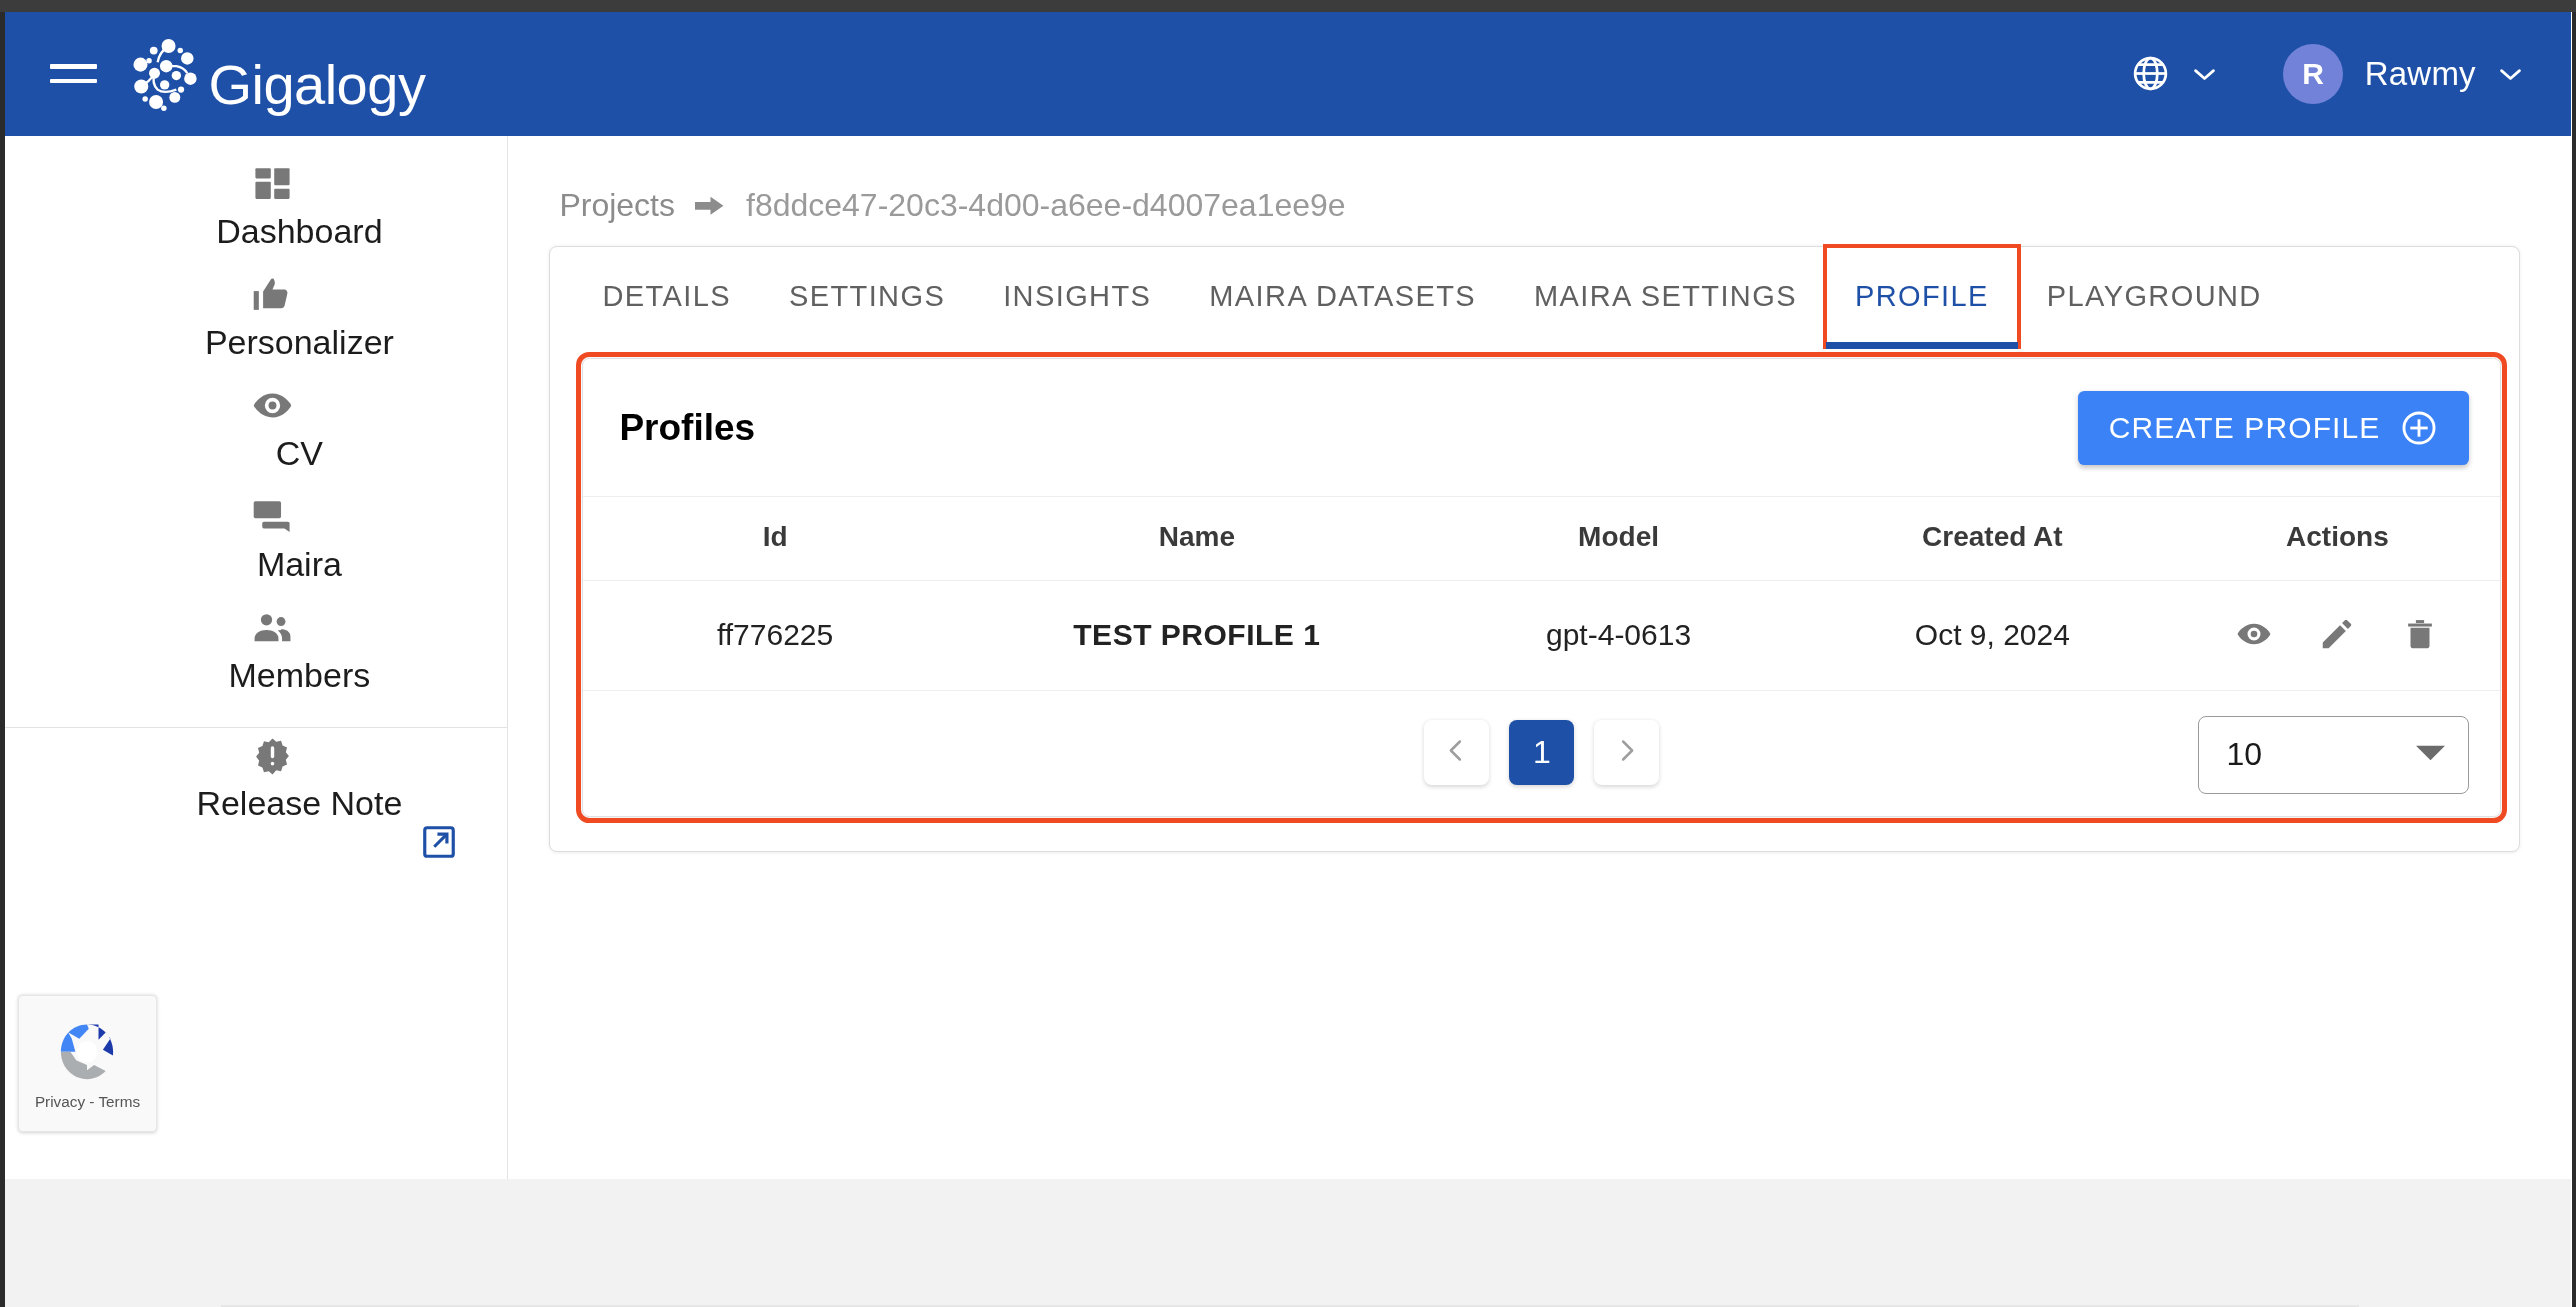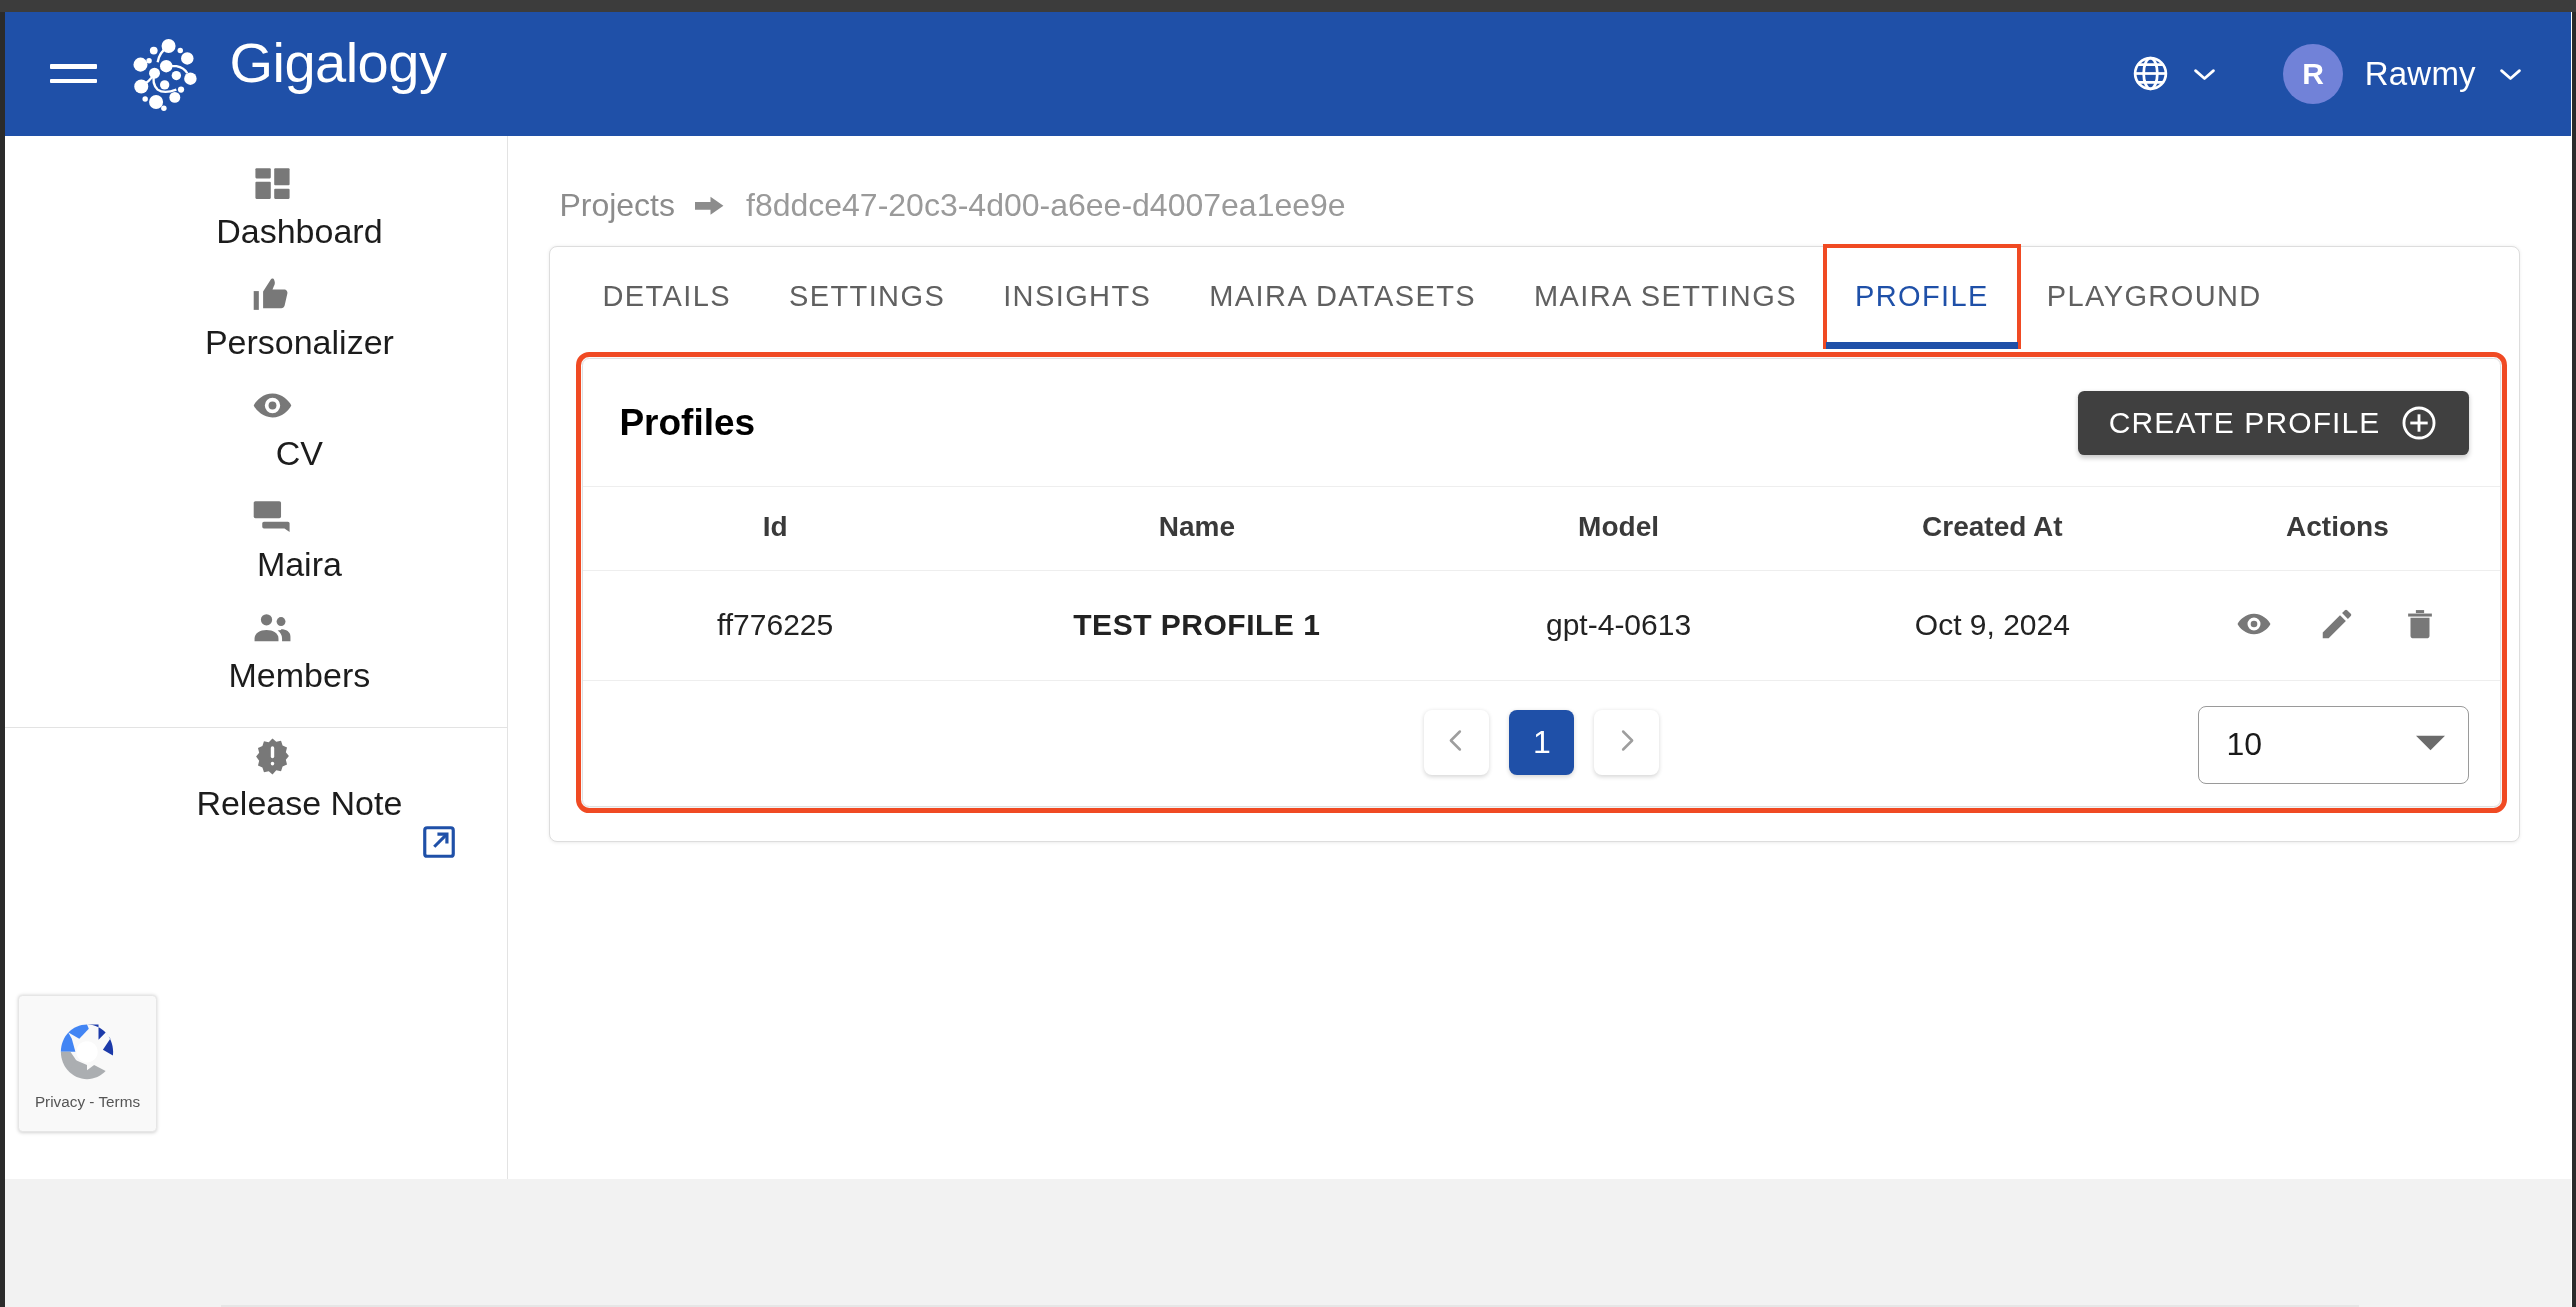--- a/index.html
+++ b/index.html
@@ -72,21 +72,21 @@
     gap: 10px;
     cursor: pointer;
     margin-right: 31px;
   }
   .hamburger span {
     display: block; height: 4.5px; width: 47px;
     background: #ffffff; border-radius: 0.9px;
   }
 
   .brand {
-    display: flex; align-items: flex-start; gap: 23px;
+    display: flex; align-items: flex-end; gap: 2px;
     cursor: pointer;
   }
   .brand-logo { width: 78px; height: 78px; display: block; }
   .brand-text {
     color: #ffffff;
     font-size: 56px;
     font-weight: 400;
     letter-spacing: -0.5px;
     line-height: 1;
   }
@@ -250,25 +250,25 @@
   .inner-head {
     display: flex; align-items: center; justify-content: space-between;
     padding: 32px 31px 31px 36px;
   }
   .inner-title {
     font-size: 37px;
     font-weight: 700;
     color: #000000;
   }
   .btn-primary {
-    background: #404040;
+    background: #3b82f6;
     color: #ffffff;
     border: none;
     border-radius: 6.3px;
-    height: 64px;
+    height: 74px;
     padding: 0 31px;
     font-size: 30px;
     letter-spacing: 1.1px;
     display: flex; align-items: center; gap: 20px;
     cursor: pointer;
     box-shadow: 0 2.7px 5.4px rgba(0,0,0,0.22);
     font-family: "Liberation Sans", sans-serif;
   }
   .btn-primary .plus-icon { display: flex; }
 

